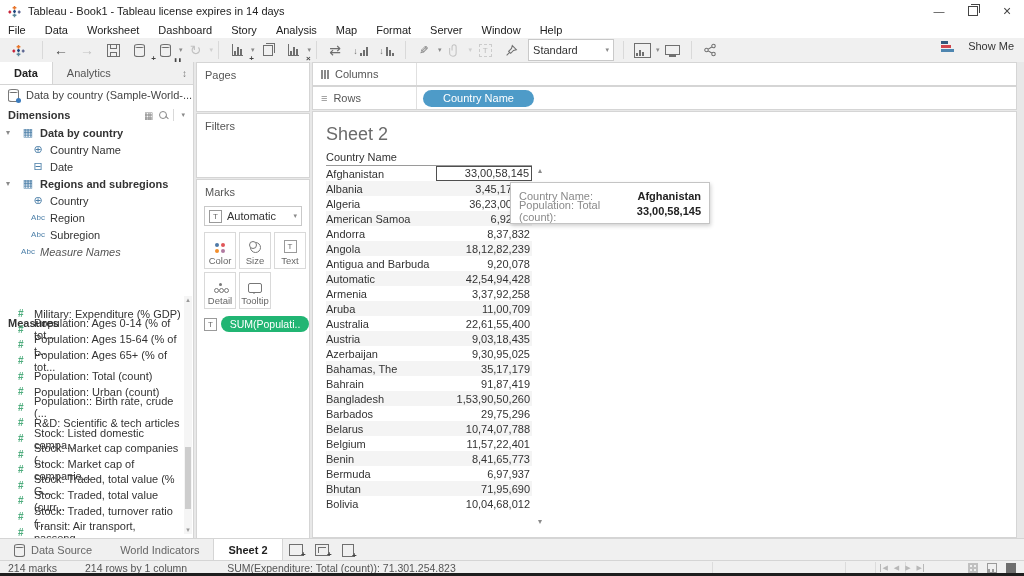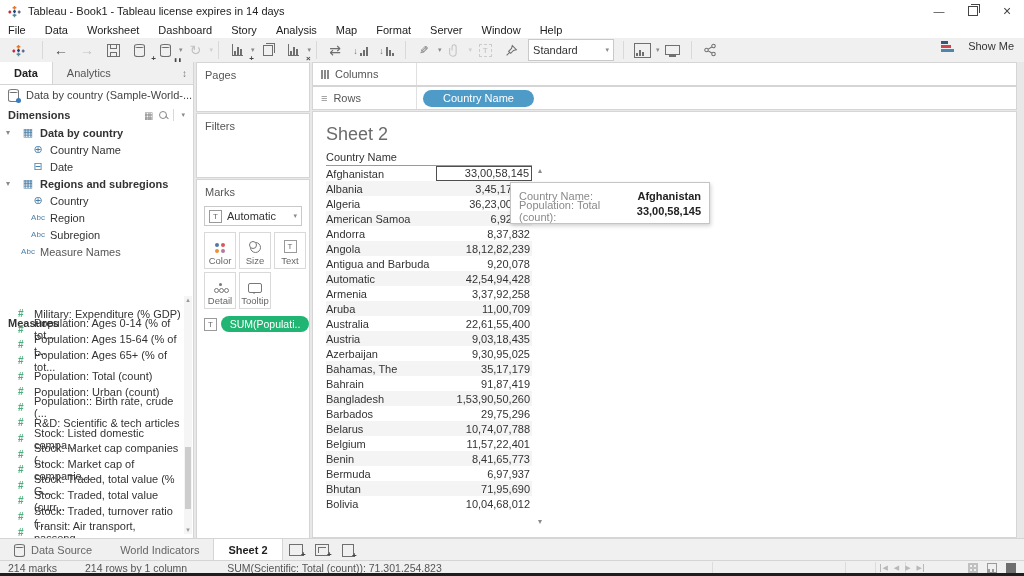--- a/index.html
+++ b/index.html
@@ -72,21 +72,21 @@
   .mag{width:6px;height:6px;border:1px solid #8a8a8a;border-radius:50%;position:relative;}
   .mag::after{content:"";position:absolute;left:5px;top:5px;width:4px;height:1px;background:#8a8a8a;transform:rotate(45deg);}
   .hsep{width:1px;height:12px;background:#d9d9d9;}
   .tree{position:absolute;left:0;top:62px;right:10px;}
   .tree-row{height:17px;display:flex;align-items:center;gap:5px;padding-left:6px;color:#333;}
   .tree-row .caret{width:0;overflow:hidden;font-size:8px;color:#8a8a8a;flex:none;}
   .tree-row.expanded .caret{width:10px;overflow:visible;}
   .tree-row.lvl1{padding-left:26px;}
   .tree-row.lvl0:not(.expanded){padding-left:16px;}
   .tree-row.bold .f-label{font-weight:bold;}
-  .tree-row.italic .f-label{color:#555;}
+  .tree-row.italic .f-label{font-style:italic;color:#555;}
   .f-icon{flex:none;width:14px;text-align:center;color:var(--dim-blue,#4c7fa8);font-size:11px;line-height:1;}
   .i-abc{font-size:8px !important;letter-spacing:0;}
   .i-abc::before{content:"Abc";}
   .i-table::before{content:"▦";}
   .i-globe::before{content:"⊕";}
   .i-calendar::before{content:"⊟";}
   .measures-head{top:226px;margin-top:26px;}
   .mlist{position:absolute;left:0;top:244px;right:10px;}
   .m-row{height:15.6px;display:flex;align-items:center;gap:6px;padding-left:18px;color:#333;}
   .hash{color:var(--measure-green,#4fad7e);font-weight:bold;font-size:10px;width:10px;flex:none;}
@@ -746,21 +746,21 @@
     <div class="newbtn">
       <span class="ns-ic flip rel">
           <span class="badge">+</span>
         </span>
     </div>
   </div>
 
   <div class="statusbar">
     <span class="s1">214 marks</span>
     <span class="s2">214 rows by 1 column</span>
-    <span class="s3">SUM(Scientific: Total (count)): 71.301.254.823</span>
+    <span class="s3">SUM(Expenditure: Total (count)): 71.301.254.823</span>
     <span class="sdiv" style="left:712px;"></span>
     <span class="sdiv" style="left:845px;"></span>
     <span class="sdiv" style="left:875px;"></span>
     <span class="sdiv" style="left:905px;"></span>
     <div class="navctl">
       <span class="end">◀</span>
       <span>◀</span>
       <span>▶</span>
       <span class="endr">▶</span>
     </div>

